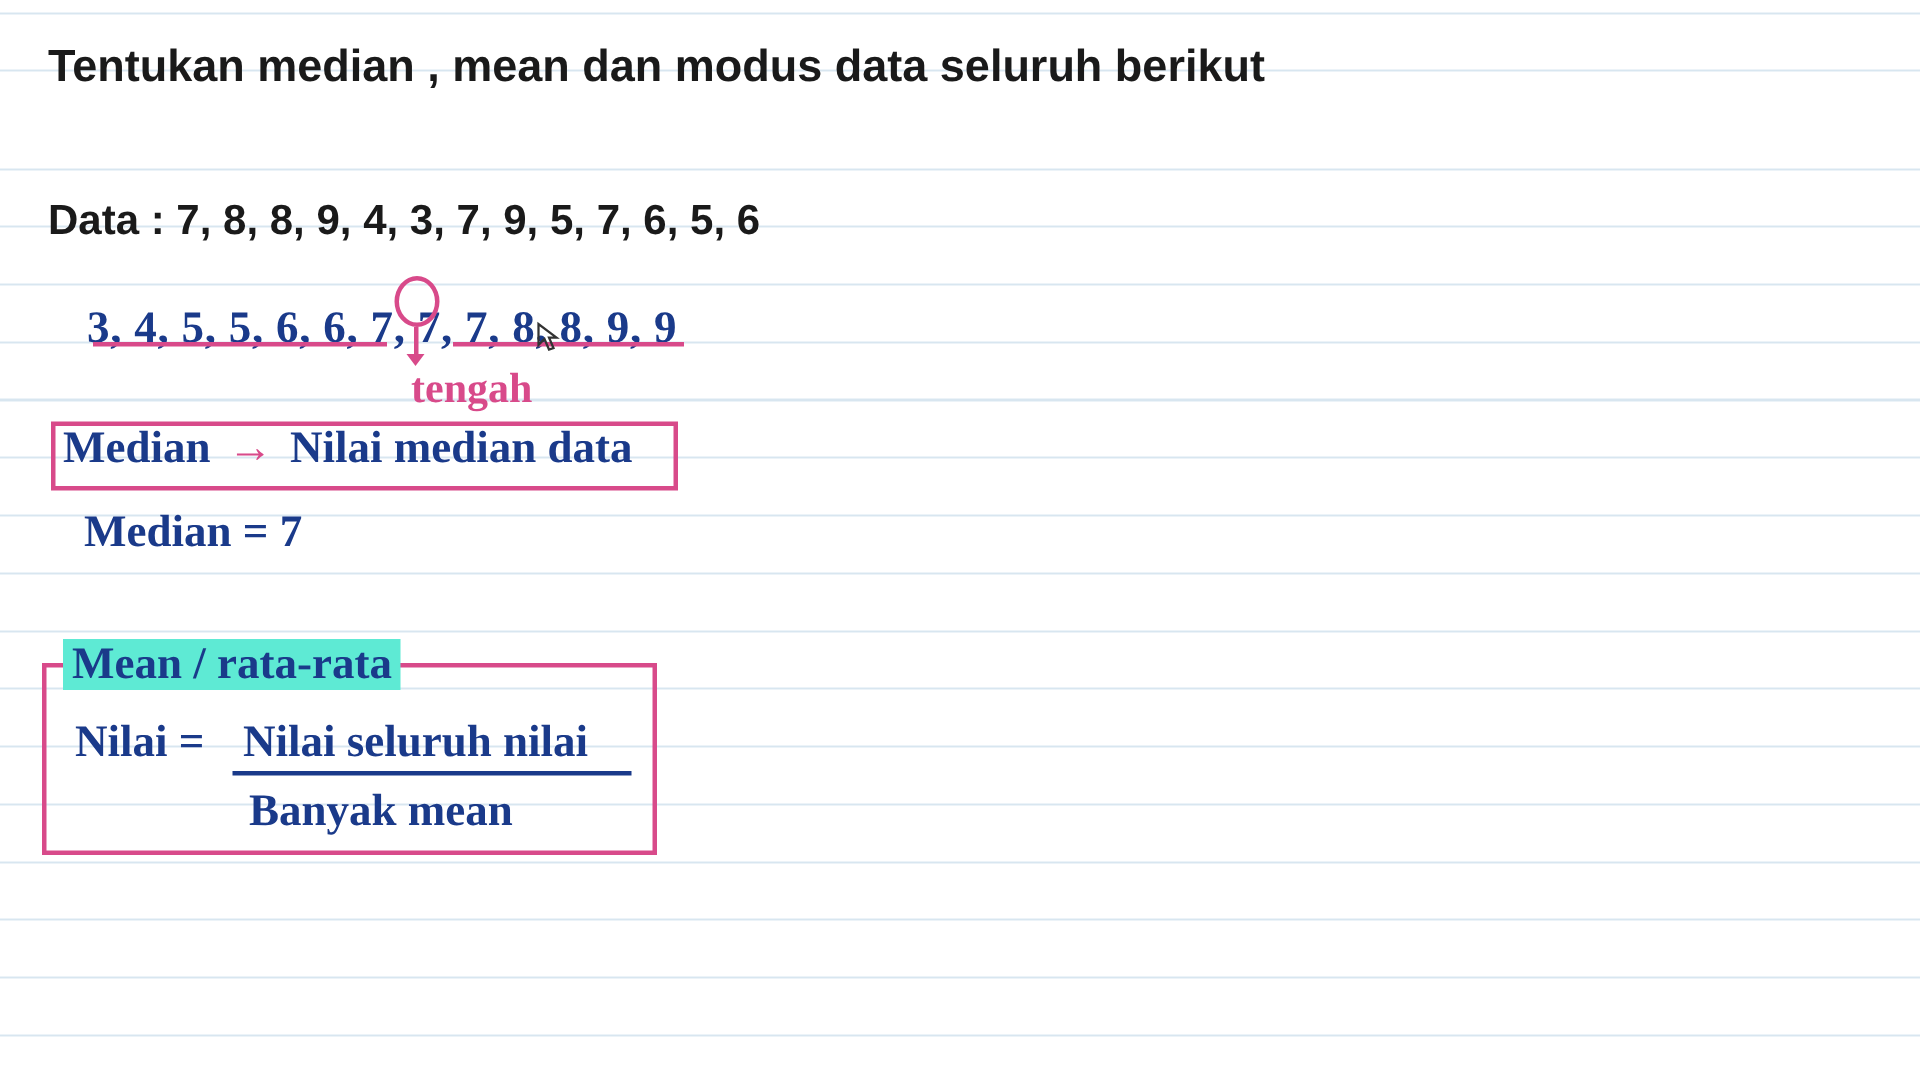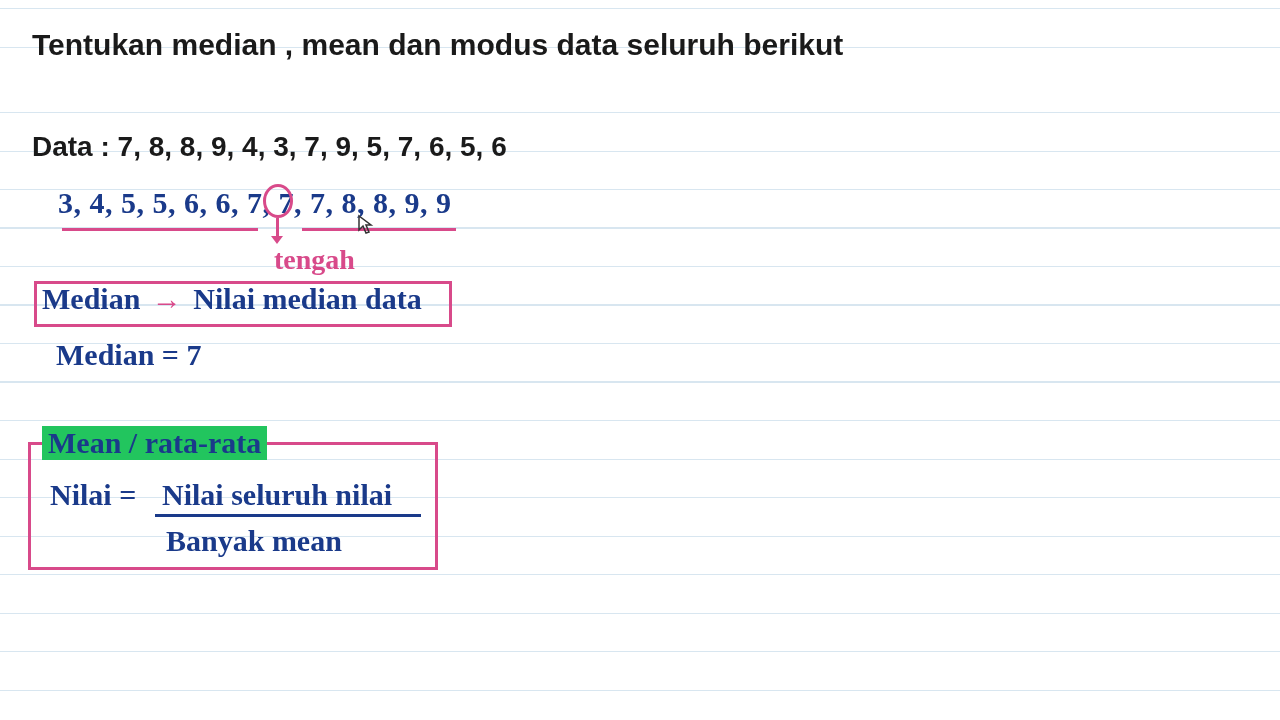--- a/index.html
+++ b/index.html
@@ -53,21 +53,21 @@
     }
     .hw-pink {
       font-family: Liberation Serif, serif;
       color: #d84a8a;
       font-size: 28px;
       font-weight: 600;
     }
 
     .sorted-data {
       position: absolute;
-      top: 186px;
+      top: 202px;
       left: 58px;
       letter-spacing: 0.5px;
     }
     .underline-left {
       position: absolute;
       top: 228px;
       left: 62px;
       width: 196px;
       height: 3px;
       background: #d84a8a;
@@ -151,21 +151,21 @@
       top: 442px;
       left: 28px;
       width: 410px;
       height: 128px;
       border: 3px solid #d84a8a;
     }
     .mean-title {
       position: absolute;
       top: 426px;
       left: 42px;
-      background: #22c55e;
+      background: #5eead4;
       padding: 0 6px;
     }
     .mean-formula {
       position: absolute;
       top: 478px;
       left: 50px;
     }
     .mean-frac-top {
       position: absolute;
       top: 478px;

